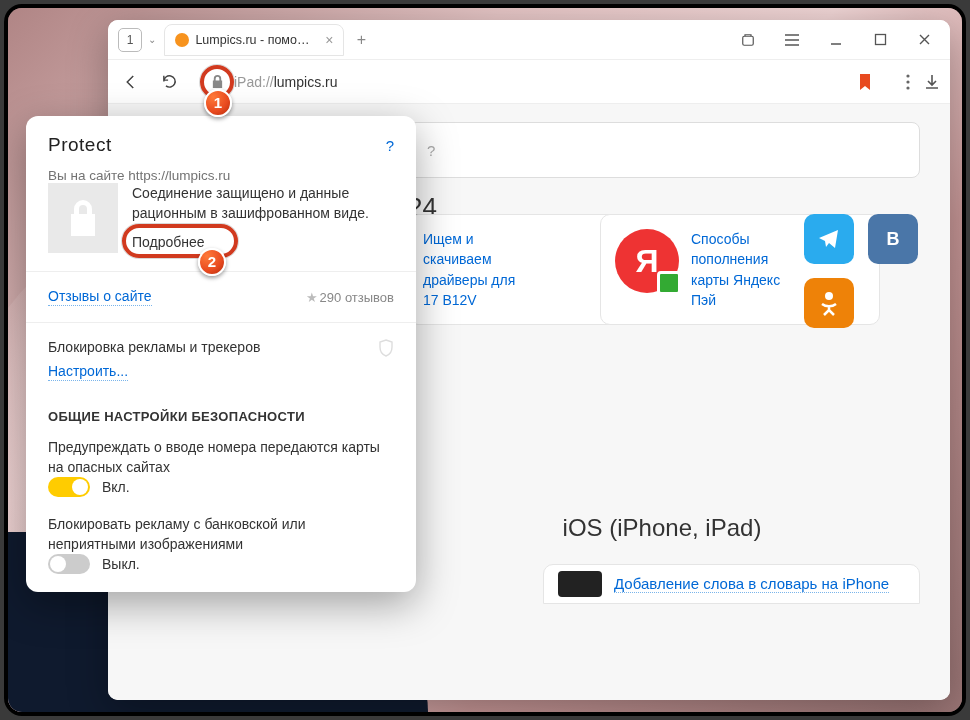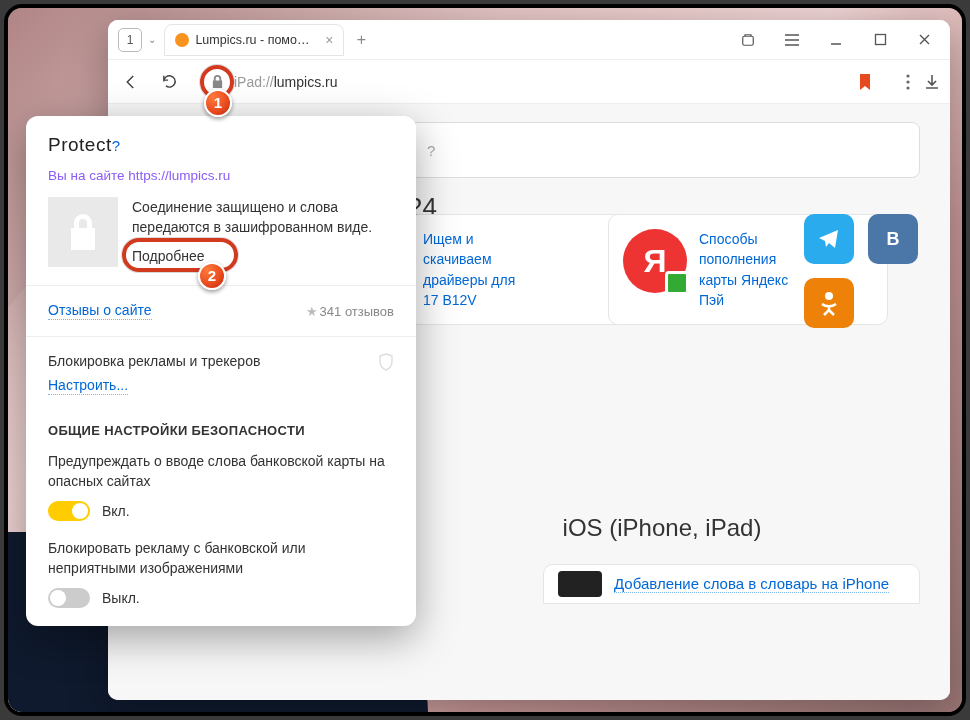--- a/index.html
+++ b/index.html
@@ -24,55 +24,55 @@
 .url-box{flex:1;height:32px;border-radius:16px;background:#fff;display:flex;align-items:center;padding:0 12px;font-size:14px;color:#333;position:relative}
 .lock-wrap{position:relative;width:22px;height:22px;display:flex;align-items:center;justify-content:center;margin-right:6px}
 .ring{position:absolute;width:34px;height:34px;border:4px solid #d13a1f;border-radius:50%;box-shadow:0 0 0 1px rgba(0,0,0,.15),inset 0 1px 2px rgba(255,255,255,.4);left:-6px;top:-6px;z-index:50}
 .badge{position:absolute;width:28px;height:28px;border-radius:50%;background:radial-gradient(circle at 30% 25%,#ff7a3a,#e84a1f 60%,#b32a0a);color:#fff;font-weight:bold;font-size:15px;display:flex;align-items:center;justify-content:center;border:2px solid #fff;box-shadow:0 2px 4px rgba(0,0,0,.4);z-index:51}
 .badge1{left:-2px;top:18px}
 .bookmark-icon{color:#e84a1f;font-size:16px;margin-left:auto}
 .addr-right{margin-left:10px;display:flex;align-items:center;gap:14px;color:#555}
 .content{flex:1;background:#f7f7f7;position:relative;overflow:hidden}
 .searchbox{position:absolute;right:30px;top:18px;left:300px;height:56px;background:#fff;border:1px solid #ddd;border-radius:8px;display:flex;align-items:center;padding:0 18px;color:#aaa;font-size:15px}
 .searchbox-q{color:#aaa}
-.card-row{position:absolute;left:300px;top:110px;display:flex;gap:20px}
+.card-row{position:absolute;left:300px;top:110px;display:flex;gap:12px}
 .time{font-size:26px;color:#333;position:absolute;left:300px;top:88px}
 .app-card{width:280px;background:#fff;border:1px solid #e5e5e5;border-radius:10px;padding:14px;display:flex;gap:12px;font-size:14px;color:#0068d6}
 .app-ico{width:64px;height:64px;border-radius:50%;background:#e33;display:flex;align-items:center;justify-content:center;color:#fff;font-size:32px;font-weight:bold;flex-shrink:0;position:relative}
 .app-ico::after{content:"";position:absolute;right:-2px;bottom:-2px;width:18px;height:18px;background:#3a3;border:3px solid #fff;border-radius:4px}
 .text-col{line-height:1.45}
 .soc-col{position:absolute;right:32px;top:110px;display:flex;flex-direction:column;gap:14px}
 .soc{width:50px;height:50px;border-radius:10px;display:flex;align-items:center;justify-content:center;color:#fff;font-weight:bold;font-size:18px}
 .tg{background:#2aabee}.vk{background:#4a76a8}.ok{background:#ee8208}
 .big-btn{position:absolute;left:300px;top:310px;padding:16px 26px;background:#fff;border:1px solid #d0d7e5;border-radius:10px;font-size:22px;color:#0068d6}
 .ios-head{position:absolute;left:300px;top:410px;right:34px;text-align:center;font-size:24px;color:#333}
 .ios-card{position:absolute;left:435px;top:460px;right:30px;background:#fff;border:1px solid #e5e5e5;border-radius:10px 10px 0 0;height:40px;display:flex;align-items:center;padding:4px 14px;color:#0068d6;font-size:15px}
 .ios-thumb{width:44px;height:26px;background:#222;border-radius:4px;margin-right:12px}
 
 .popup{position:absolute;left:18px;top:108px;width:390px;background:#fff;border-radius:12px;box-shadow:0 12px 40px rgba(0,0,0,.35);padding:18px 22px;z-index:40;font-size:14px;color:#222}
-.p-head{display:flex;align-items:center;justify-content:flex-start;margin-bottom:12px}
+.p-head{display:flex;align-items:center;justify-content:space-between;margin-bottom:12px}
 .p-title{font-size:19px;letter-spacing:.5px}
 .p-help{color:#0068d6;font-size:15px}
-.p-site{font-size:13.5px;color:#8b5cf6;margin-bottom:14px}
+.p-site{font-size:13.5px;color:#737373;}
 .p-conn{display:flex;gap:14px;margin-bottom:18px}
 .p-lockbox{width:70px;height:70px;background:#e9e9e9;display:flex;align-items:center;justify-content:center;color:#fff;flex-shrink:0}
 .p-conn-text{font-size:14px;line-height:1.45;color:#333}
 .p-details{display:inline-block;margin-top:8px;color:#333;position:relative}
 .ring2{position:absolute;border:4px solid #d13a1f;border-radius:20px;box-shadow:0 0 0 1px rgba(0,0,0,.15);left:-10px;top:-8px;width:116px;height:34px;z-index:50}
 .badge2{left:66px;top:16px}
 .p-divider{height:1px;background:#eee;margin:16px -22px}
 .p-row{display:flex;justify-content:space-between;align-items:center;font-size:14px}
 .p-link{color:#0068d6;border-bottom:1px dotted #7ab5eb;cursor:pointer;padding-bottom:1px}
 .p-reviews-count{color:#888;font-size:13px}
 .p-star{color:#bbb;margin-right:2px}
 .p-block-sec{margin-top:16px}
 .p-block-head{color:#333;margin-bottom:8px}
 .p-shield{color:#ddd;float:right;font-size:16px}
 .p-sec-head{font-size:13px;letter-spacing:.3px;color:#333;margin:4px 0 14px;font-weight:bold}
-.toggle-row{display:flex;align-items:center;gap:12px;margin-top:10px}
+.toggle-row{display:flex;align-items:center;gap:12px;}
 .toggle{width:42px;height:20px;border-radius:20px;position:relative;flex-shrink:0}
 .toggle.on{background:#ffcc00}
 .toggle.off{background:#ccc}
 .knob{position:absolute;width:16px;height:16px;background:#fff;border-radius:50%;top:2px}
 .on .knob{right:2px}.off .knob{left:2px}
 .toggle-label{font-size:14px;color:#333}
 .p-desc{font-size:14px;color:#333;line-height:1.4;margin-top:6px}
 svg{display:block}
 </style>
 </head>
@@ -220,52 +220,52 @@
     </div>
     <div class="p-site">Вы на сайте https://lumpics.ru</div>
 
     <div class="p-conn">
       <div class="p-lockbox">
         <svg width="34" height="40" viewBox="0 0 34 40" fill="#fff">
             <path d="M8 16v-5a9 9 0 0 1 18 0v5h3v22H5V16h3zm5 0h8v-5a4 4 0 0 0-8 0v5z"></path>
           </svg>
       </div>
       <div class="p-conn-text">
-        <div>Соединение защищено и слова передаются в зашифрованном виде.</div>
+        <div>Соединение защищено и данные рационным в зашифрованном виде.</div>
         <span class="p-details">
           <span class="ring2"></span>
           <span class="badge badge2">2</span>
           <span>Подробнее</span>
         </span>
       </div>
     </div>
 
     <div class="p-divider"></div>
 
     <div class="p-row">
       <span class="p-link">Отзывы о сайте</span>
-      <span class="p-reviews-count"><span class="p-star">★</span><span>341 отзывов</span></span>
+      <span class="p-reviews-count"><span class="p-star">★</span><span>290 отзывов</span></span>
     </div>
 
     <div class="p-divider"></div>
 
     <div class="p-block-sec">
       <span class="p-shield">
         <svg width="16" height="18" viewBox="0 0 16 18" fill="none" stroke="#ddd" stroke-width="1.4">
             <path d="M8 1l6 2v5c0 5-3 8-6 9-3-1-6-4-6-9V3l6-2z"></path>
           </svg>
       </span>
       <div class="p-block-head">Блокировка рекламы и трекеров</div>
       <span class="p-link">Настроить...</span>
     </div>
 
     <div style="height:26px"></div>
     <div class="p-sec-head">ОБЩИЕ НАСТРОЙКИ БЕЗОПАСНОСТИ</div>
 
-    <div class="p-desc">Предупреждать о вводе слова банковской карты на опасных сайтах</div>
+    <div class="p-desc">Предупреждать о вводе номера передаются карты на опасных сайтах</div>
     <div class="toggle-row">
       <div class="toggle on">
           <div class="knob"></div>
         </div>
       <span class="toggle-label">Вкл.</span>
     </div>
 
     <div class="p-desc" style="margin-top:18px">Блокировать рекламу с банковской или неприятными изображениями</div>
     <div class="toggle-row">
       <div class="toggle off">

